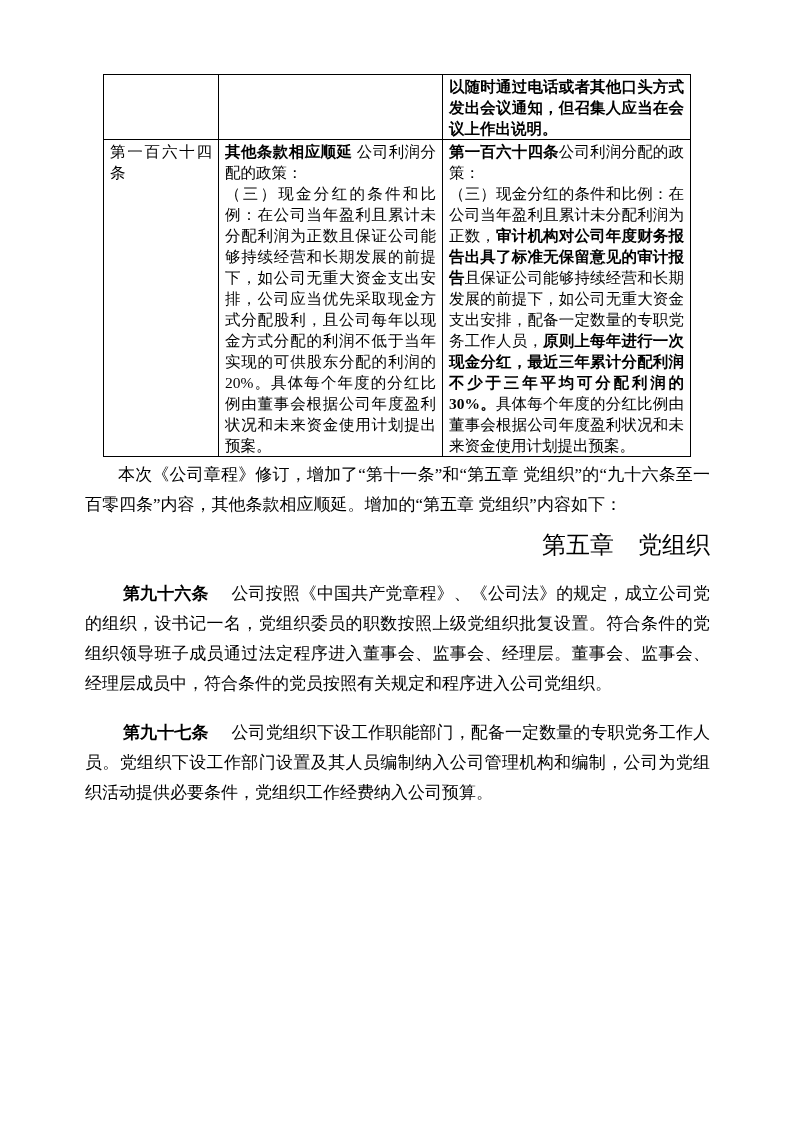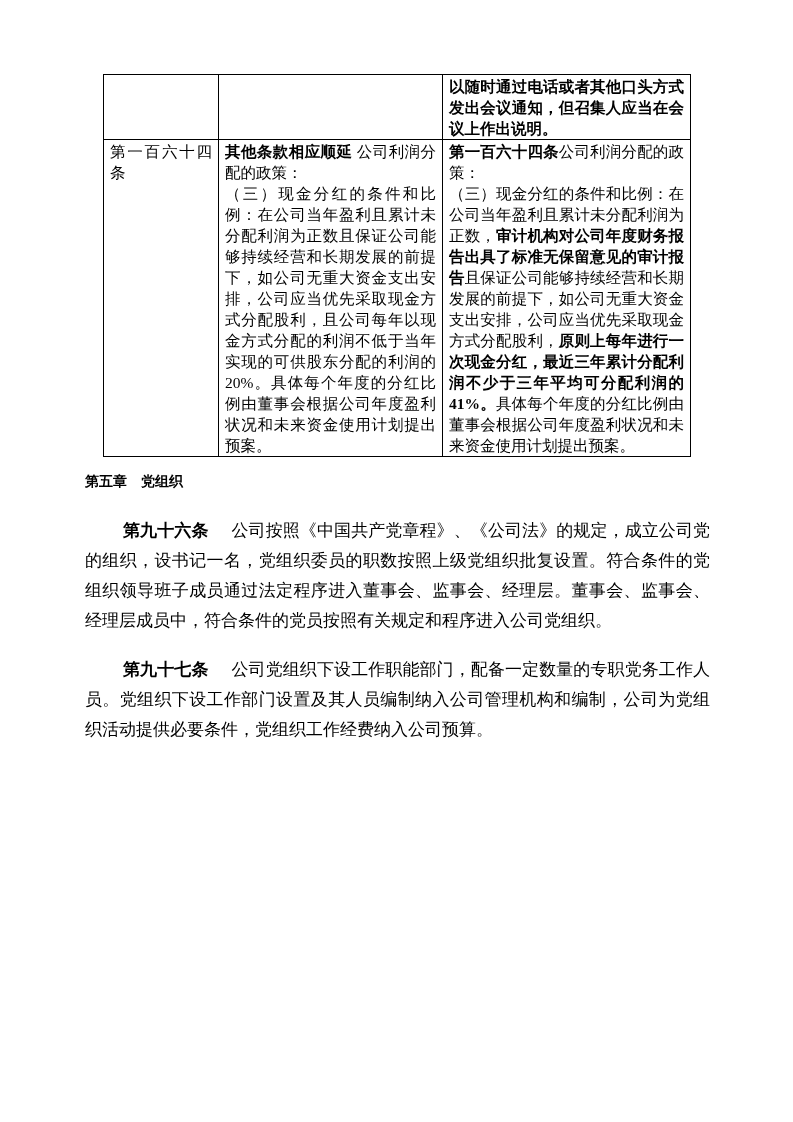--- a/index.html
+++ b/index.html
@@ -39,23 +39,23 @@
   .b { font-weight: bold; }
   .para {
     font-size: 17px;
     line-height: 30px;
     text-align: justify;
     margin-top: 19px;
   }
   .intro { margin-top: 3px; text-indent: 33px; }
   .article { text-indent: 38px; }
   .chapter {
-    font-size: 14px;
-    font-weight: bold;
-    text-align: left;
+    font-size: 24px;
+    font-weight: normal;
+    text-align: right;
     line-height: 30px;
     margin: 10px 0 12px 0;
   }
   .term { margin-right: 23px; }
 </style>
 </head>
 <body>
 
 <div class="page">
   <div class="content">
@@ -77,26 +77,27 @@
       <tr>
         <td>
           <span>第一百六十四条</span>
         </td>
         <td>
           <p><span class="b">其他条款相应顺延</span><span> 公司利润分配的政策：</span></p>
           <p><span>（三）现金分红的条件和比例：在公司当年盈利且累计未分配利润为正数且保证公司能够持续经营和长期发展的前提下，如公司无重大资金支出安排，公司应当优先采取现金方式分配股利，且公司每年以现金方式分配的利润不低于当年实现的可供股东分配的利润的 20%。具体每个年度的分红比例由董事会根据公司年度盈利状况和未来资金使用计划提出预案。</span></p>
         </td>
         <td>
           <p><span class="b">第一百六十四条</span><span>公司利润分配的政策：</span></p>
-          <p><span>（三）现金分红的条件和比例：在公司当年盈利且累计未分配利润为正数，</span><span class="b">审计机构对公司年度财务报告出具了标准无保留意见的审计报告</span><span>且保证公司能够持续经营和长期发展的前提下，如公司无重大资金支出安排，公司应当优先采取现金方式分配股利，</span><span class="b">原则上每年进行一次现金分红，最近三年累计分配利润不少于三年平均可分配利润的 41%。</span><span>具体每个年度的分红比例由董事会根据公司年度盈利状况和未来资金使用计划提出预案。</span></p>
+          <p><span>（三）现金分红的条件和比例：在公司当年盈利且累计未分配利润为正数，</span><span class="b">审计机构对公司年度财务报告出具了标准无保留意见的审计报告</span><span>且保证公司能够持续经营和长期发展的前提下，如公司无重大资金支出安排，配备一定数量的专职党务工作人员，</span><span class="b">原则上每年进行一次现金分红，最近三年累计分配利润不少于三年平均可分配利润的 30%。</span><span>具体每个年度的分红比例由董事会根据公司年度盈利状况和未来资金使用计划提出预案。</span></p>
         </td>
       </tr>
     </tbody>
       </table>
 
+    <p class="para intro">本次《公司章程》修订，增加了“第十一条”和“第五章 党组织”的“九十六条至一百零四条”内容，其他条款相应顺延。增加的“第五章 党组织”内容如下：</p>
 
     <h3 class="chapter">第五章　党组织</h3>
 
     <p class="para article"><span class="b term">第九十六条</span><span>公司按照《中国共产党章程》、《公司法》的规定，成立公司党的组织，设书记一名，党组织委员的职数按照上级党组织批复设置。符合条件的党组织领导班子成员通过法定程序进入董事会、监事会、经理层。董事会、监事会、经理层成员中，符合条件的党员按照有关规定和程序进入公司党组织。</span></p>
 
     <p class="para article"><span class="b term">第九十七条</span><span>公司党组织下设工作职能部门，配备一定数量的专职党务工作人员。党组织下设工作部门设置及其人员编制纳入公司管理机构和编制，公司为党组织活动提供必要条件，党组织工作经费纳入公司预算。</span></p>
 
 
   </div>
 </div>

